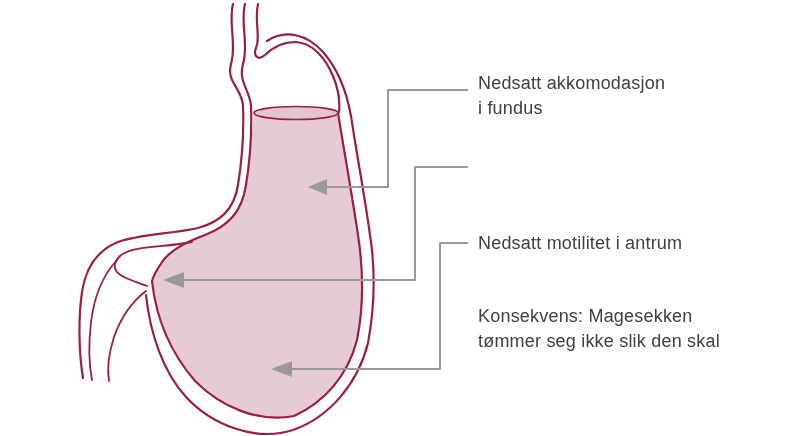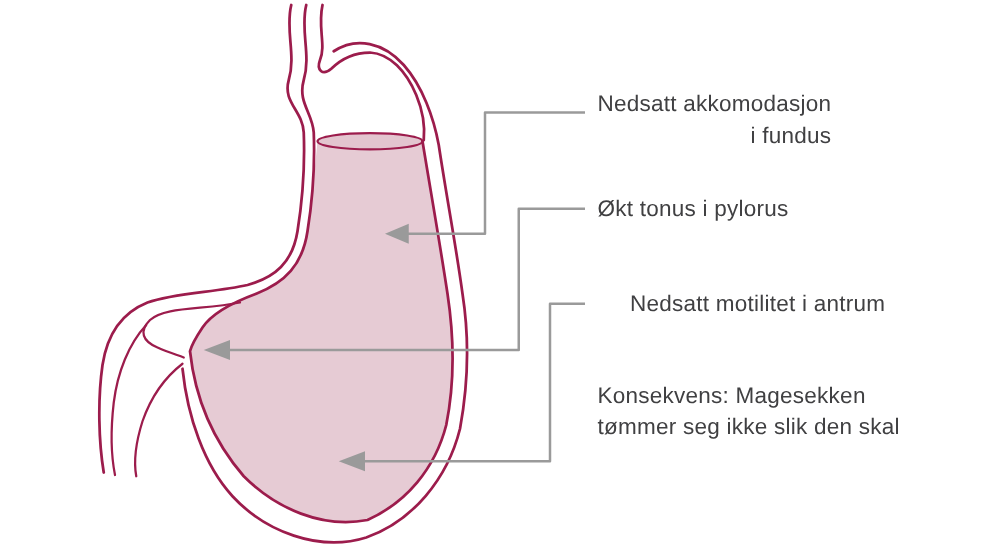--- a/index.html
+++ b/index.html
@@ -60,23 +60,23 @@
     stroke: none;
   }
   .label {
     position: absolute;
     color: var(--text);
     font-size: 18px;
     line-height: 25px;
     letter-spacing: 0.2px;
     white-space: pre-line;
   }
-  .label-fundus      { left: 478px; top: 71px; text-align: right;  }
+  .label-fundus      { left: 478px; top: 71px;  }
   .label-pylorus     { left: 478px; top: 155px; }
-  .label-antrum      { left: 504px; top: 231px; }
+  .label-antrum      { left: 478px; top: 231px; }
   .label-consequence { left: 478px; top: 304px; }
 </style>
 </head>
 <body>
 
 <div class="canvas">
 
   <svg class="figure" viewBox="0 0 800 436" aria-hidden="true">
 
     <path class="chyme" d="M 254 113
@@ -149,18 +149,17 @@
 
     <polyline class="leader" points="468,167 415,167 415,280 180,280"></polyline>
     <polygon class="arrowhead" points="163,280 184,272 184,288"></polygon>
 
     <polyline class="leader" points="468,243 440,243 440,369 288,369"></polyline>
     <polygon class="arrowhead" points="271,369 292,361 292,377"></polygon>
   </svg>
 
   <div class="label label-fundus">Nedsatt akkomodasjon
 i fundus</div>
-  <div class="label label-pylorus">Økt tonus i pylorus</div>
   <div class="label label-antrum">Nedsatt motilitet i antrum</div>
   <div class="label label-consequence">Konsekvens: Magesekken
 tømmer seg ikke slik den skal</div>
 
 </div>
 
 </body></html>

